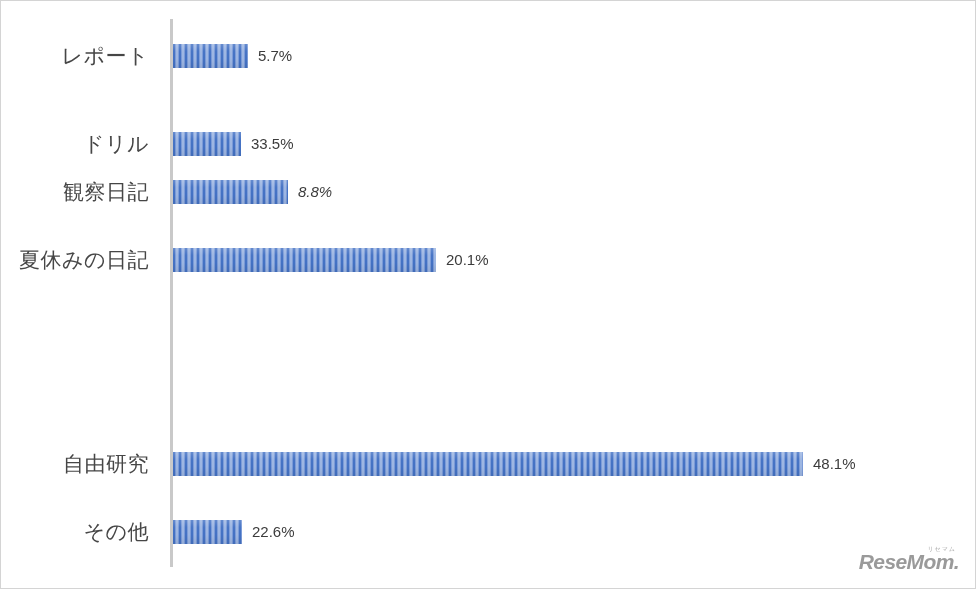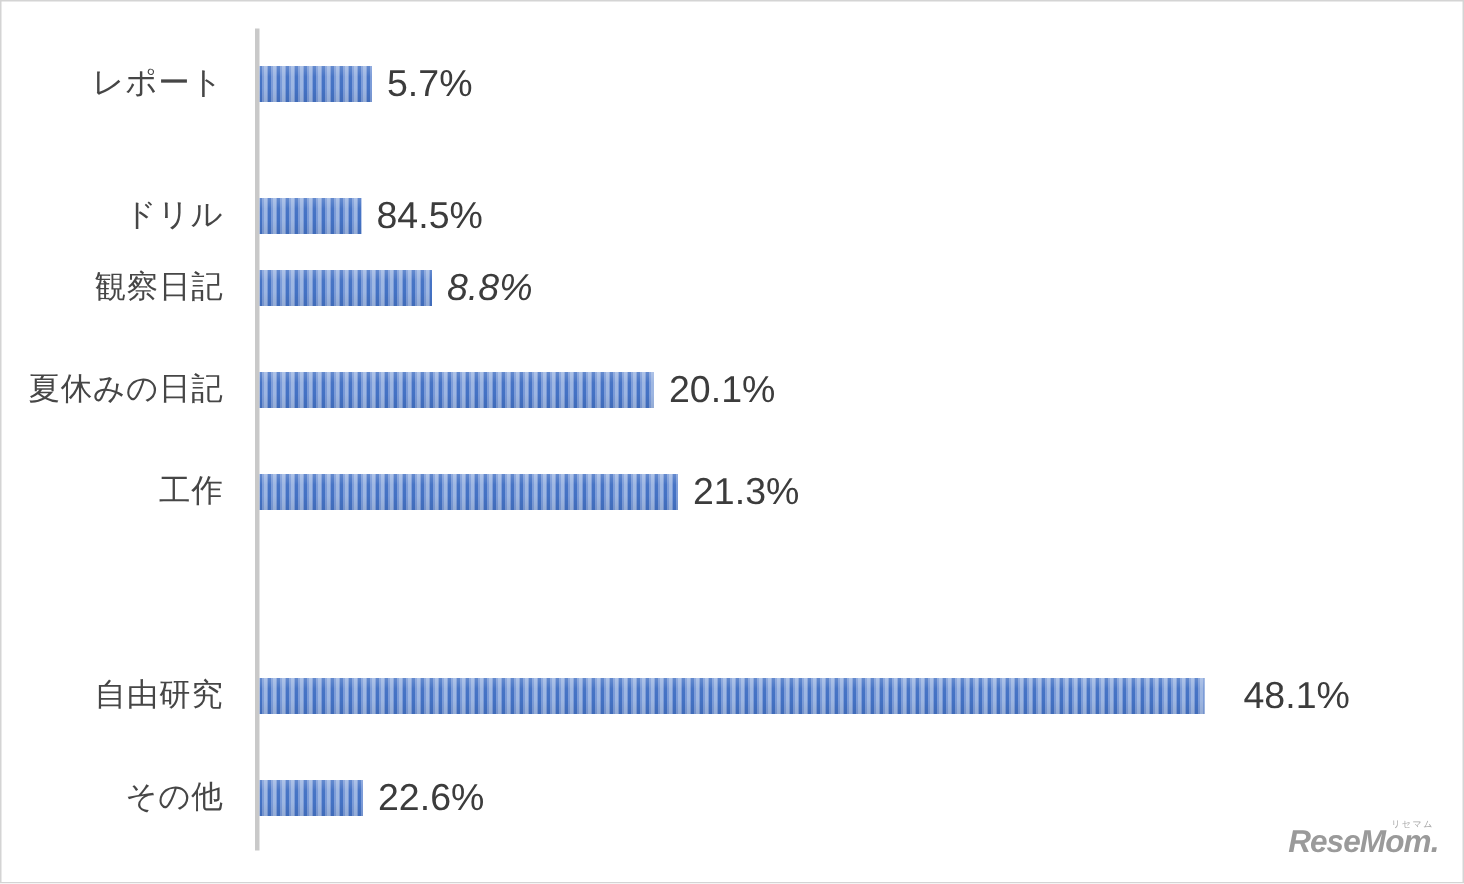--- a/index.html
+++ b/index.html
@@ -99,21 +99,21 @@
       rgba(0,0,0,0.00) 60%,
       rgba(0,0,0,0.06) 100%);
     pointer-events: none;
   }
 
   .val-label {
     position: absolute;
     top: 0;
     height: 26px;
     line-height: 26px;
-    font-size: 25px;
+    font-size: 15px;
     color: #3c3c3c;
     white-space: nowrap;
   }
 
   
   #watermark {
     position: absolute;
     right: 16px;
     bottom: 14px;
     width: 104px;
@@ -159,21 +159,21 @@
       <div class="val-label" style="left:257px;">5.7%</div>
     </div>
 
     <div class="bar-row" style="top:110px;margin-top:20px;">
       <div class="cat-label">ドリル</div>
       <div class="bar-wrap">
         <div class="bar" style="width:68px;">
           <div class="bar-shade"></div>
         </div>
       </div>
-      <div class="val-label" style="left:250px;">84.5%</div>
+      <div class="val-label" style="left:250px;">33.5%</div>
     </div>
 
     <div class="bar-row" style="top:178px;">
       <div class="cat-label">観察日記</div>
       <div class="bar-wrap">
         <div class="bar" style="width:115px;">
           <div class="bar-shade"></div>
         </div>
       </div>
       <div class="val-label" style="left:297px;font-style:italic;">8.8%</div>
@@ -182,39 +182,30 @@
     <div class="bar-row" style="top:246px;padding-left:36px;">
       <div class="cat-label">夏休みの日記</div>
       <div class="bar-wrap">
         <div class="bar" style="width:263px;">
           <div class="bar-shade"></div>
         </div>
       </div>
       <div class="val-label" style="left:445px;">20.1%</div>
     </div>
 
-    <div class="bar-row" style="top:314px;">
-      <div class="cat-label">工作</div>
-      <div class="bar-wrap">
-        <div class="bar" style="width:279px;">
-          <div class="bar-shade"></div>
-        </div>
-      </div>
-      <div class="val-label" style="left:461px;">21.3%</div>
-    </div>
 
 
     <div class="bar-row" style="top:450px;">
       <div class="cat-label">自由研究</div>
       <div class="bar-wrap">
         <div class="bar" style="width:630px;">
           <div class="bar-shade"></div>
         </div>
       </div>
-      <div class="val-label" style="left:812px;margin-left:16px;">48.1%</div>
+      <div class="val-label" style="left:812px;">48.1%</div>
     </div>
 
     <div class="bar-row" style="top:518px;">
       <div class="cat-label">その他</div>
       <div class="bar-wrap">
         <div class="bar" style="width:69px;">
           <div class="bar-shade"></div>
         </div>
       </div>
       <div class="val-label" style="left:251px;">22.6%</div>

